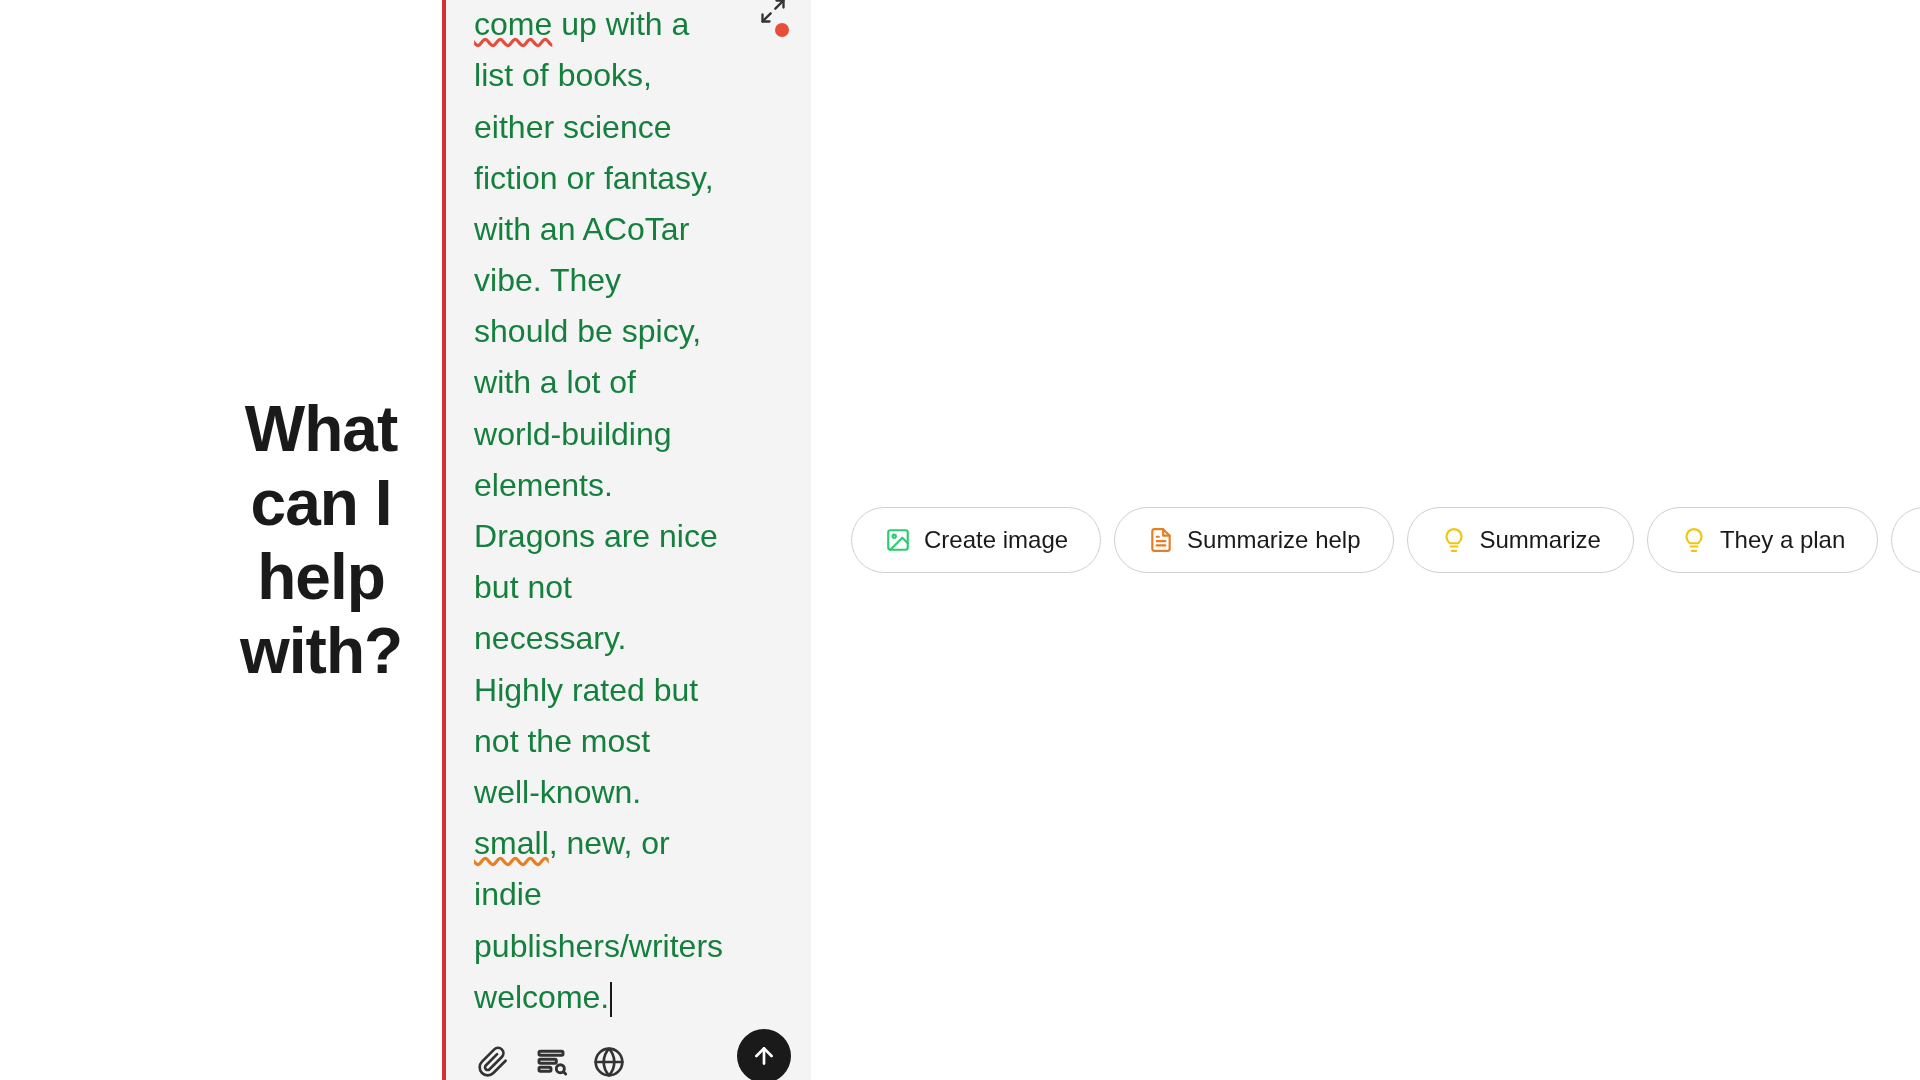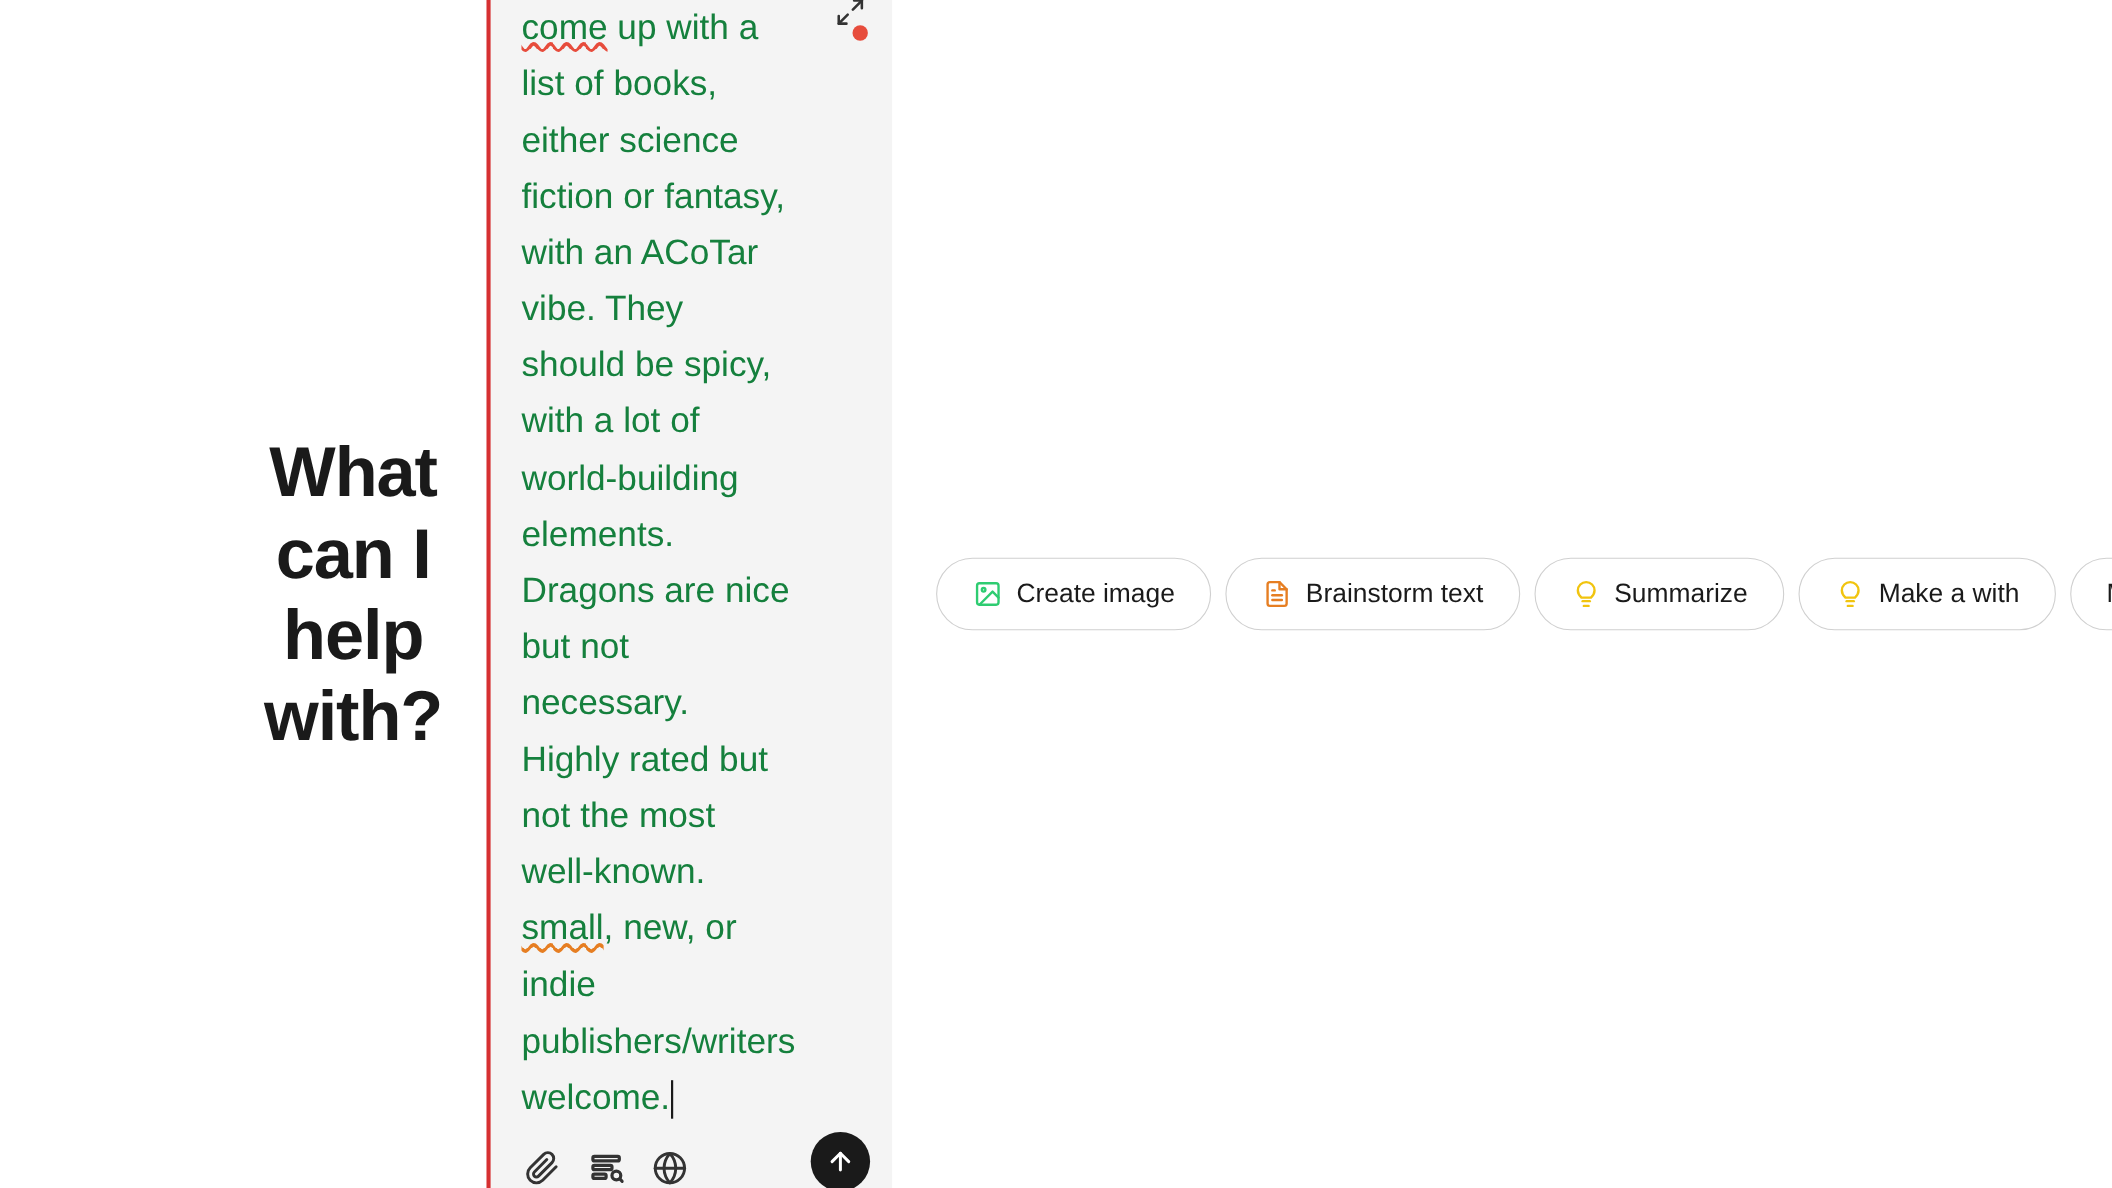--- a/index.html
+++ b/index.html
@@ -258,21 +258,21 @@
     <button class="action-btn btn-summarize">
       <span class="btn-icon">
         <svg viewBox="0 0 24 24" fill="none" stroke="#e67e22" stroke-width="2" stroke-linecap="round" stroke-linejoin="round">
           <path d="M14 2H6a2 2 0 0 0-2 2v16a2 2 0 0 0 2 2h12a2 2 0 0 0 2-2V8z"></path>
           <polyline points="14 2 14 8 20 8"></polyline>
           <line x1="16" y1="13" x2="8" y2="13"></line>
           <line x1="16" y1="17" x2="8" y2="17"></line>
           <polyline points="10 9 9 9 8 9"></polyline>
         </svg>
       </span>
-      <span>Brainstorm text</span>
+      <span>Summarize help</span>
     </button>
 
     <button class="action-btn btn-brainstorm">
       <span class="btn-icon">
         <svg viewBox="0 0 24 24" fill="none" stroke="#f1c40f" stroke-width="2" stroke-linecap="round" stroke-linejoin="round">
           <path d="M9 18h6"></path>
           <path d="M10 22h4"></path>
           <path d="M12 2a7 7 0 0 1 7 7c0 2.5-1.5 4.5-3 6H8c-1.5-1.5-3-3.5-3-6a7 7 0 0 1 7-7z"></path>
         </svg>
       </span>
@@ -280,21 +280,21 @@
     </button>
 
     <button class="action-btn btn-plan">
       <span class="btn-icon">
         <svg viewBox="0 0 24 24" fill="none" stroke="#f1c40f" stroke-width="2" stroke-linecap="round" stroke-linejoin="round">
           <path d="M9 18h6"></path>
           <path d="M10 22h4"></path>
           <path d="M12 2a7 7 0 0 1 7 7c0 2.5-1.5 4.5-3 6H8c-1.5-1.5-3-3.5-3-6a7 7 0 0 1 7-7z"></path>
         </svg>
       </span>
-      <span>Make a with</span>
+      <span>They a plan</span>
     </button>
 
     <button class="action-btn btn-more">
       <span>More</span>
     </button>
   </div>
 
 </div>
 
 </body></html>

